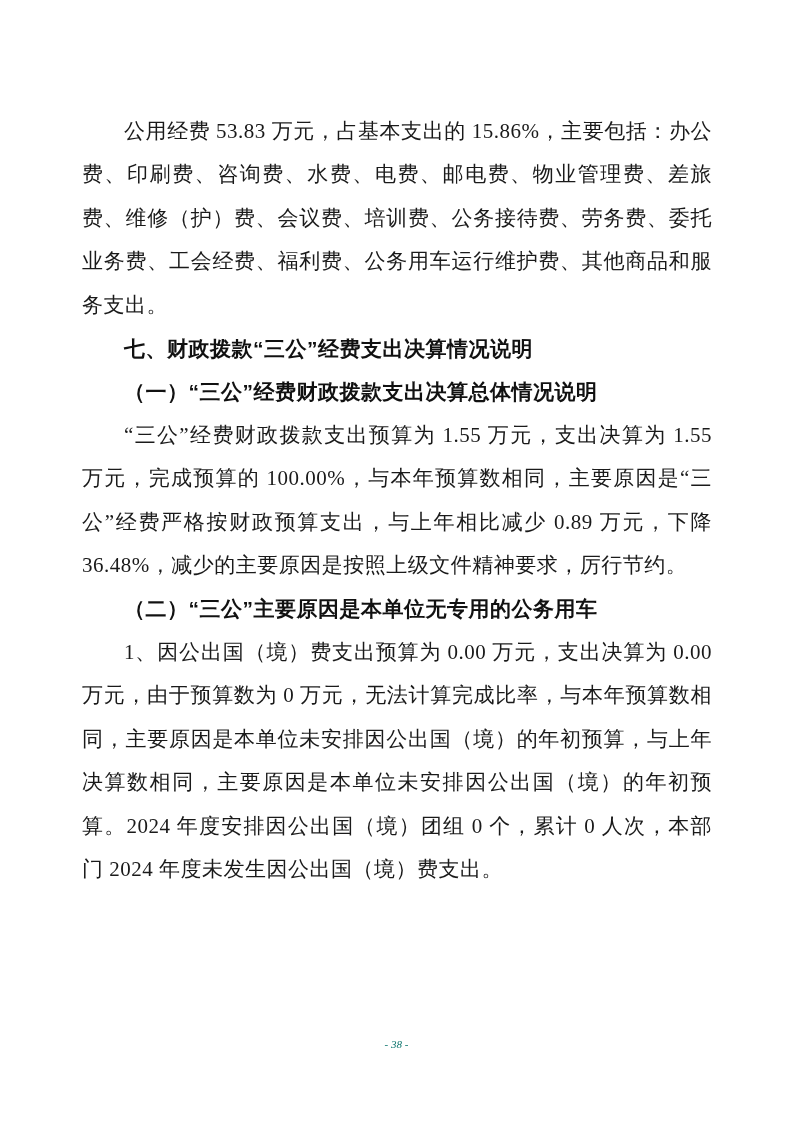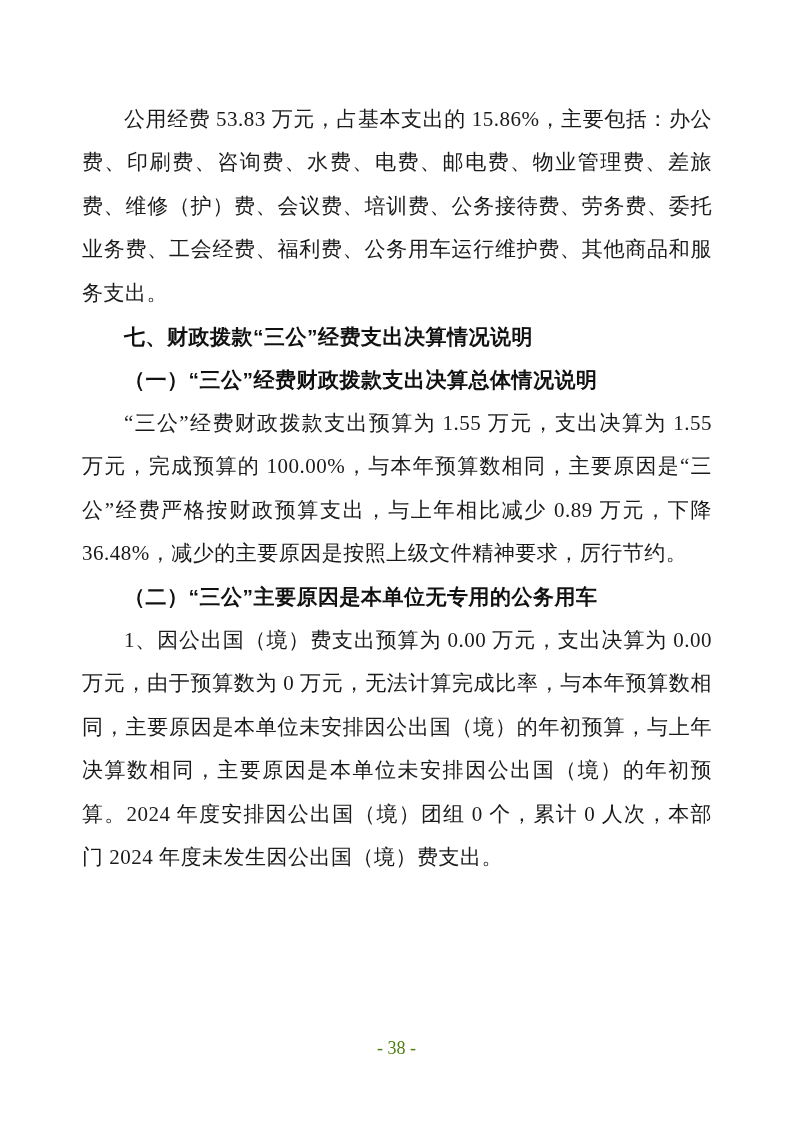--- a/index.html
+++ b/index.html
@@ -10,21 +10,21 @@
   .page {
     position: relative;
     width: 793px;
     height: 1122px;
     background: #ffffff;
     overflow: hidden;
     color: #000000;
   }
   .content {
     position: absolute;
-    top: 4px;
+    top: 16px;
     left: 82px;
     width: 630px;
     padding-top: 94px;
   }
   .para {
     font-size: 21px;
     line-height: 43.4px;
     text-align: justify;
     text-justify: inter-character;
     text-indent: 42px;
@@ -42,23 +42,24 @@
     color: #111111;
     font-family: Liberation Sans, sans-serif;
     font-weight: bold;
   }
   .footer {
     position: absolute;
     top: 1038px;
     left: 0;
     width: 100%;
     text-align: center;
-    font-size: 18px;
-    color: #4d7c0f;
+    font-size: 11px;
+    color: #0f766e;
     font-family: "Liberation Serif", "DejaVu Serif", serif;
+    font-style: italic;
   }
 </style>
 </head>
 <body>
 
 <div class="page">
   <div class="content">
 
     <p class="para">公用经费 53.83 万元，占基本支出的 15.86%，主要包括：办公费、印刷费、咨询费、水费、电费、邮电费、物业管理费、差旅费、维修（护）费、会议费、培训费、公务接待费、劳务费、委托业务费、工会经费、福利费、公务用车运行维护费、其他商品和服务支出。</p>
 

